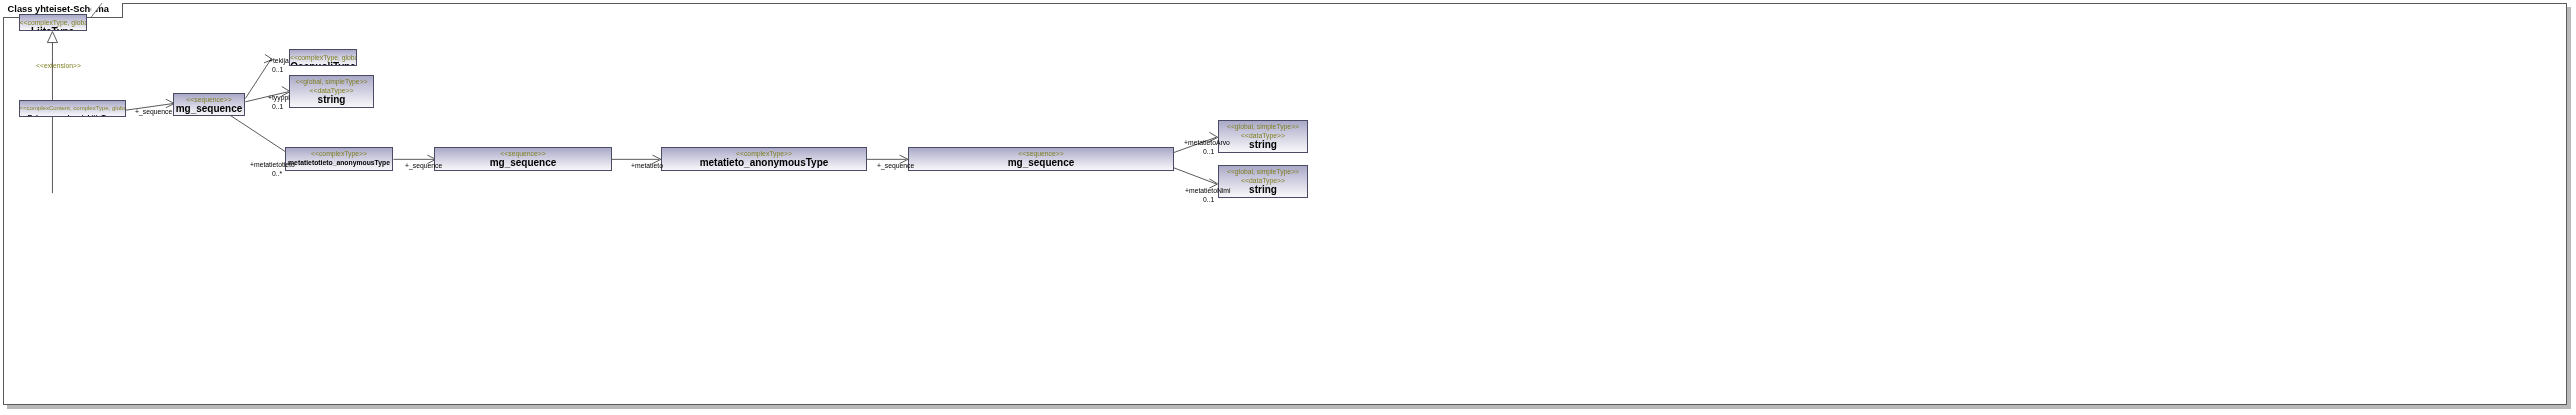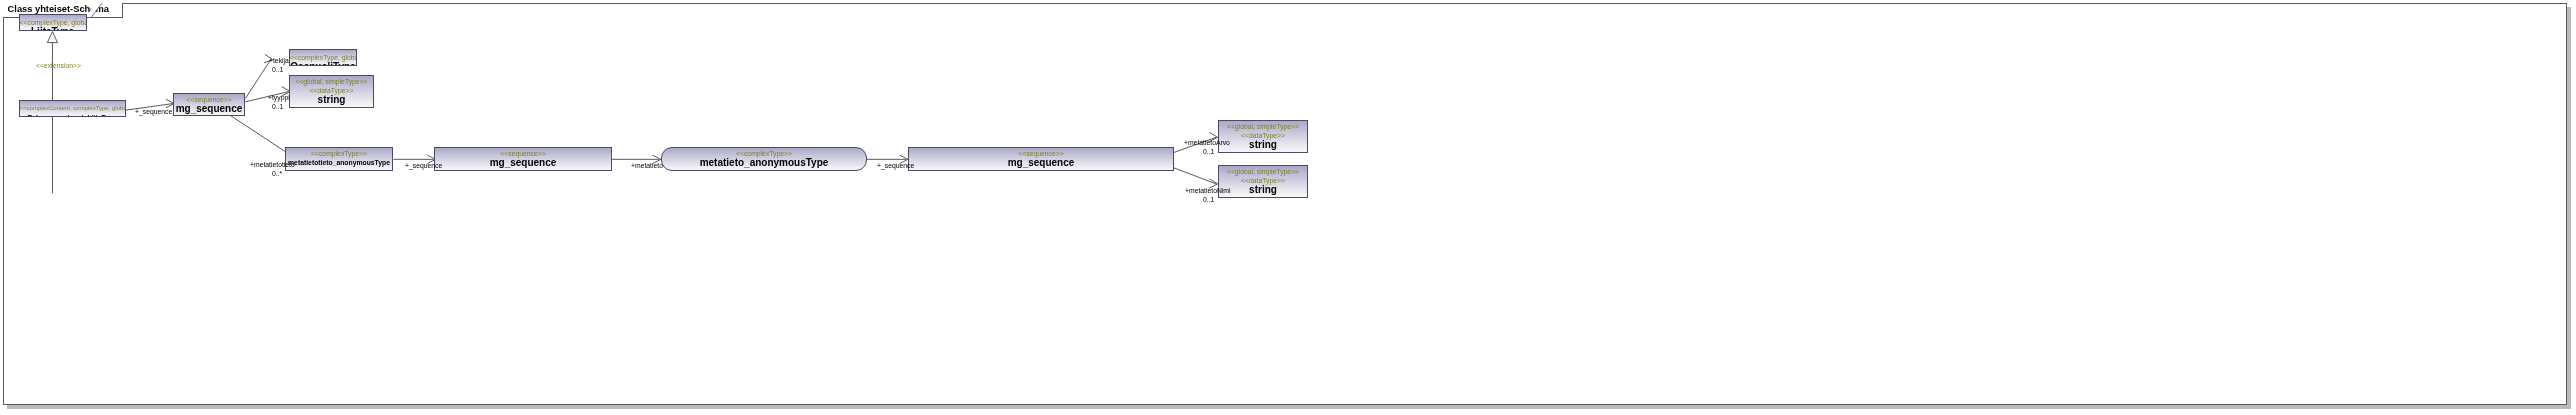--- a/index.html
+++ b/index.html
@@ -134,21 +134,21 @@
   </div>
 
   <div class="cls" style="left:434px;top:147px;width:178px;height:24px;">
     <div class="inner" style="padding-top:0.8px;">
       <div class="stereo">&lt;&lt;sequence&gt;&gt;</div>
       <div class="nm">mg_sequence</div>
       <div class="pkg" style="font-size:6px;">(from RakennusvalvontaLiiteType::mg_sequence::metatietotieto_anonymousType)</div>
     </div>
   </div>
 
-  <div class="cls" style="left:661px;top:147px;width:206px;height:24px;border-radius:11px;">
+  <div class="cls" style="left:661px;top:147px;width:206px;height:24px;">
     <div class="inner" style="padding-top:0.8px;">
       <div class="stereo">&lt;&lt;complexType&gt;&gt;</div>
       <div class="nm">metatieto_anonymousType</div>
       <div class="pkg" style="font-size:6px;">(from RakennusvalvontaLiiteType::mg_sequence::metatietotieto_anonymousType::mg_sequence)</div>
     </div>
   </div>
 
   <div class="cls" style="left:908px;top:147px;width:266px;height:24px;">
     <div class="inner" style="padding-top:0.8px;">
       <div class="stereo">&lt;&lt;sequence&gt;&gt;</div>

